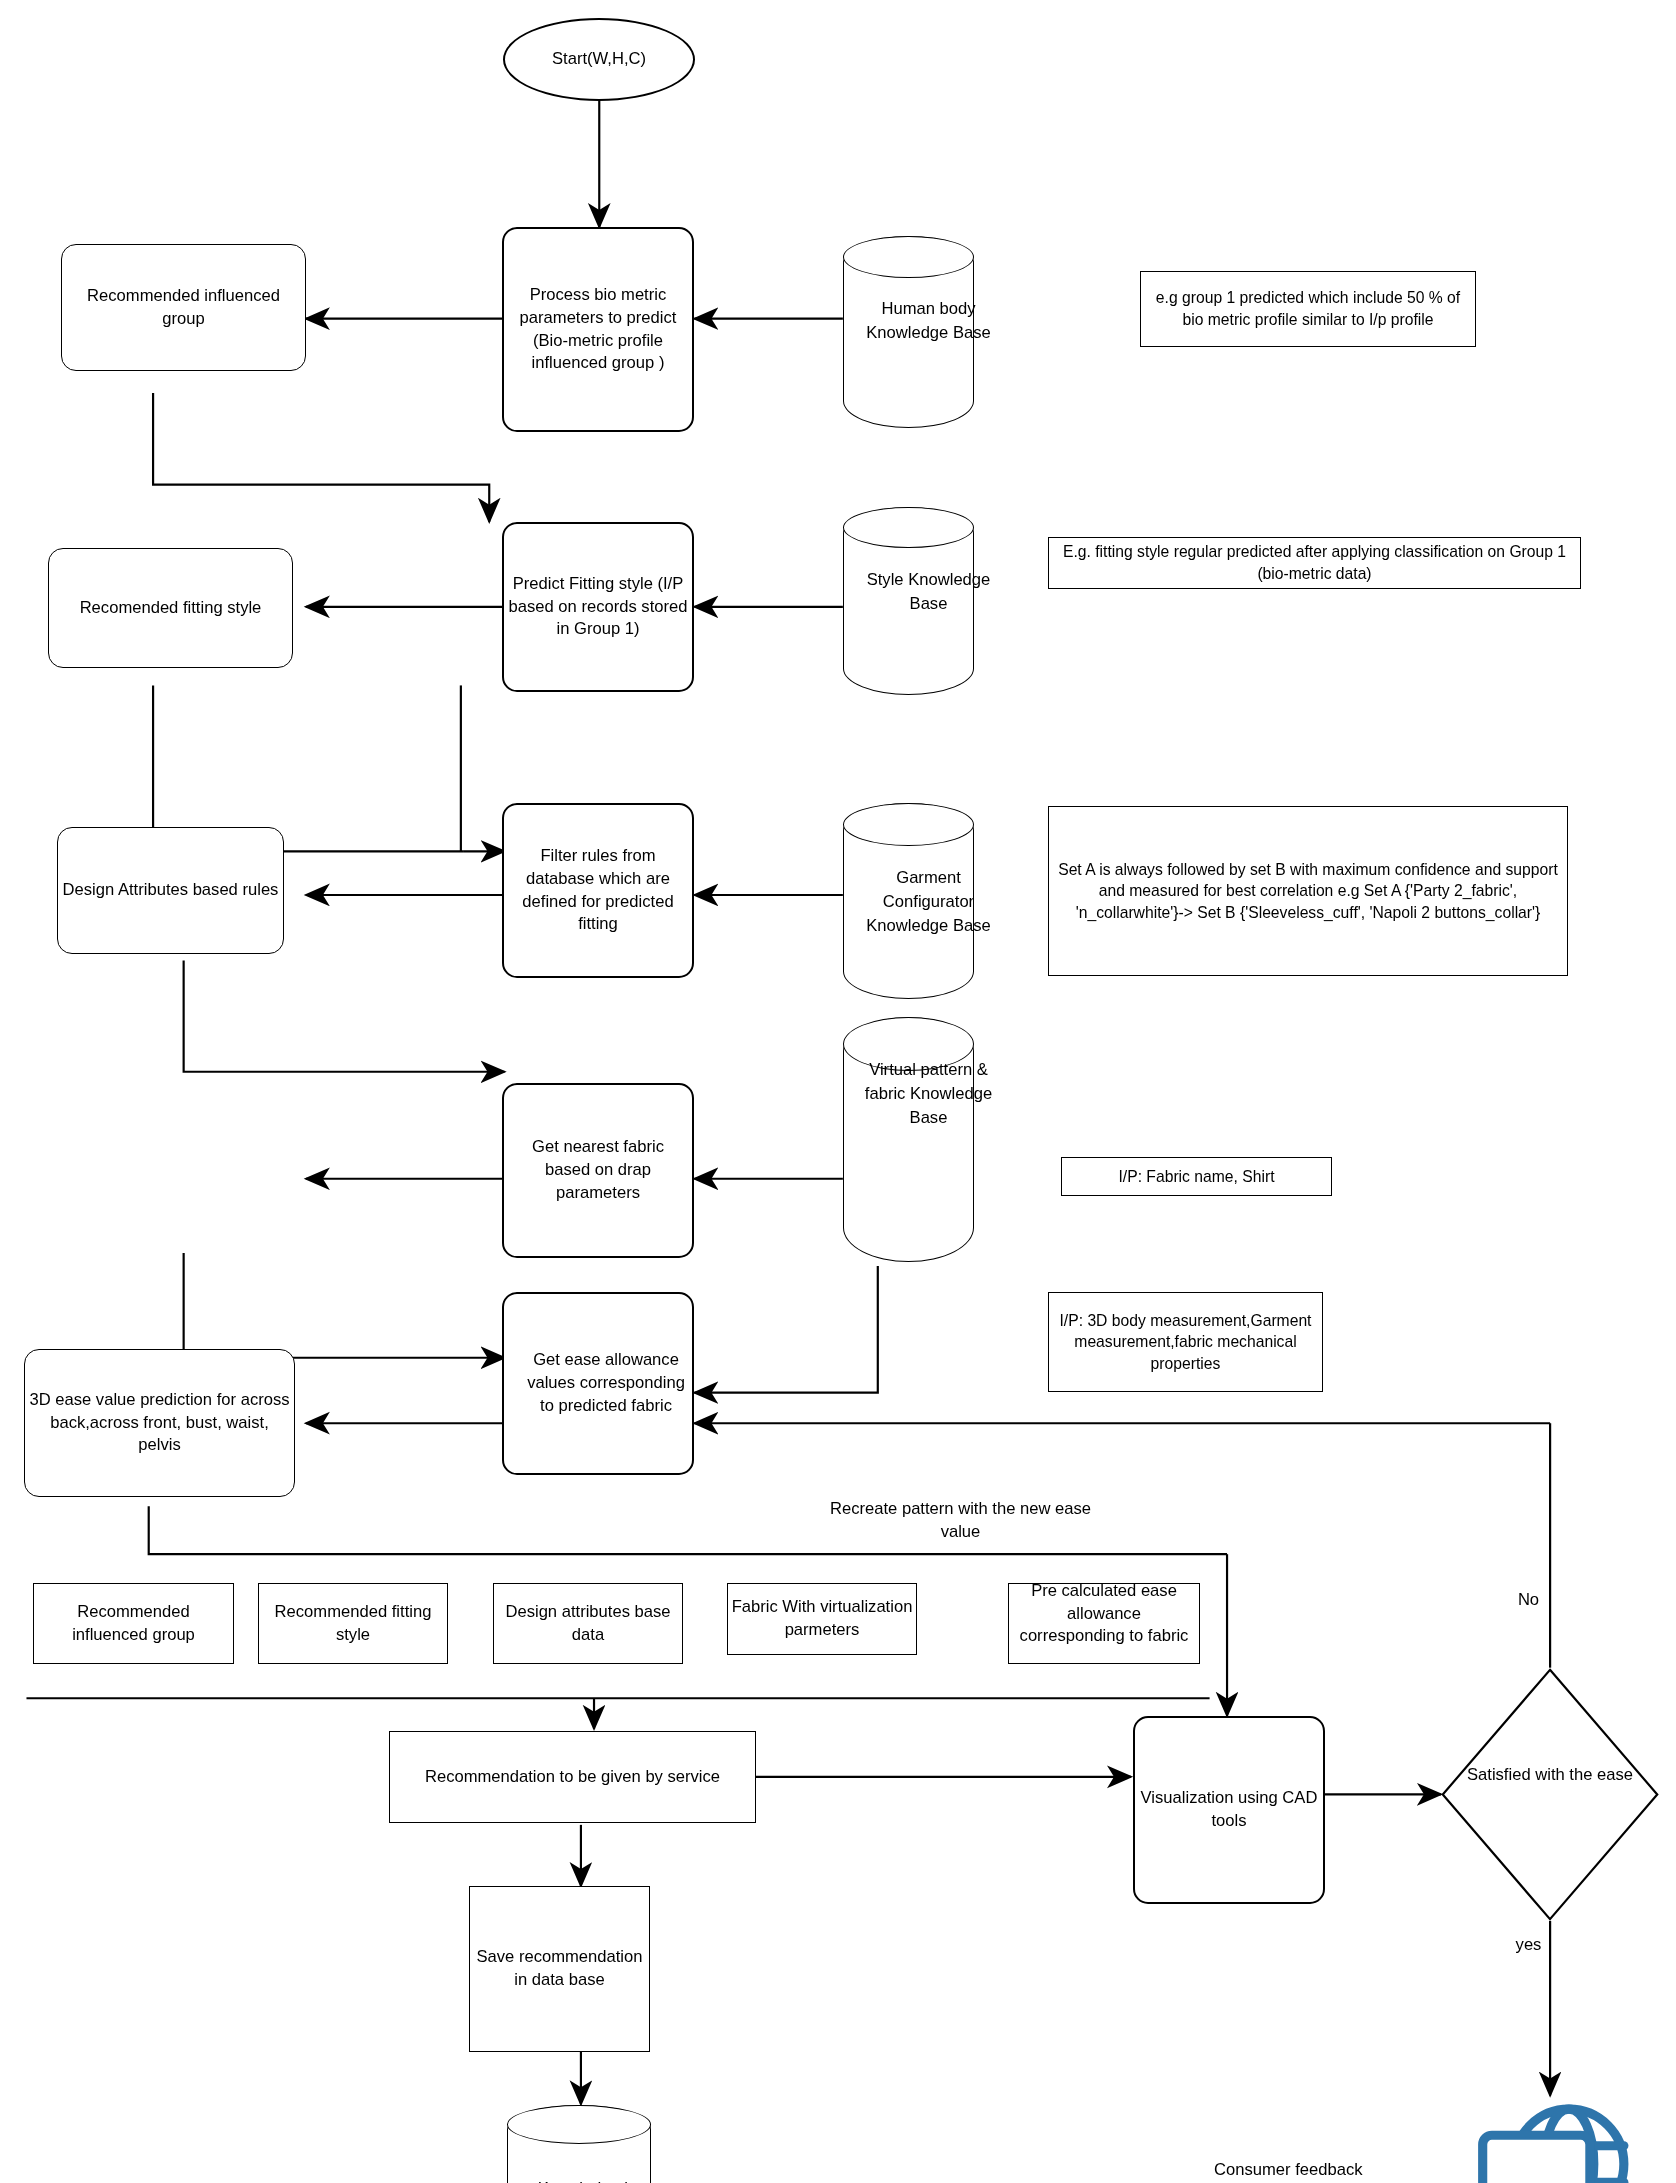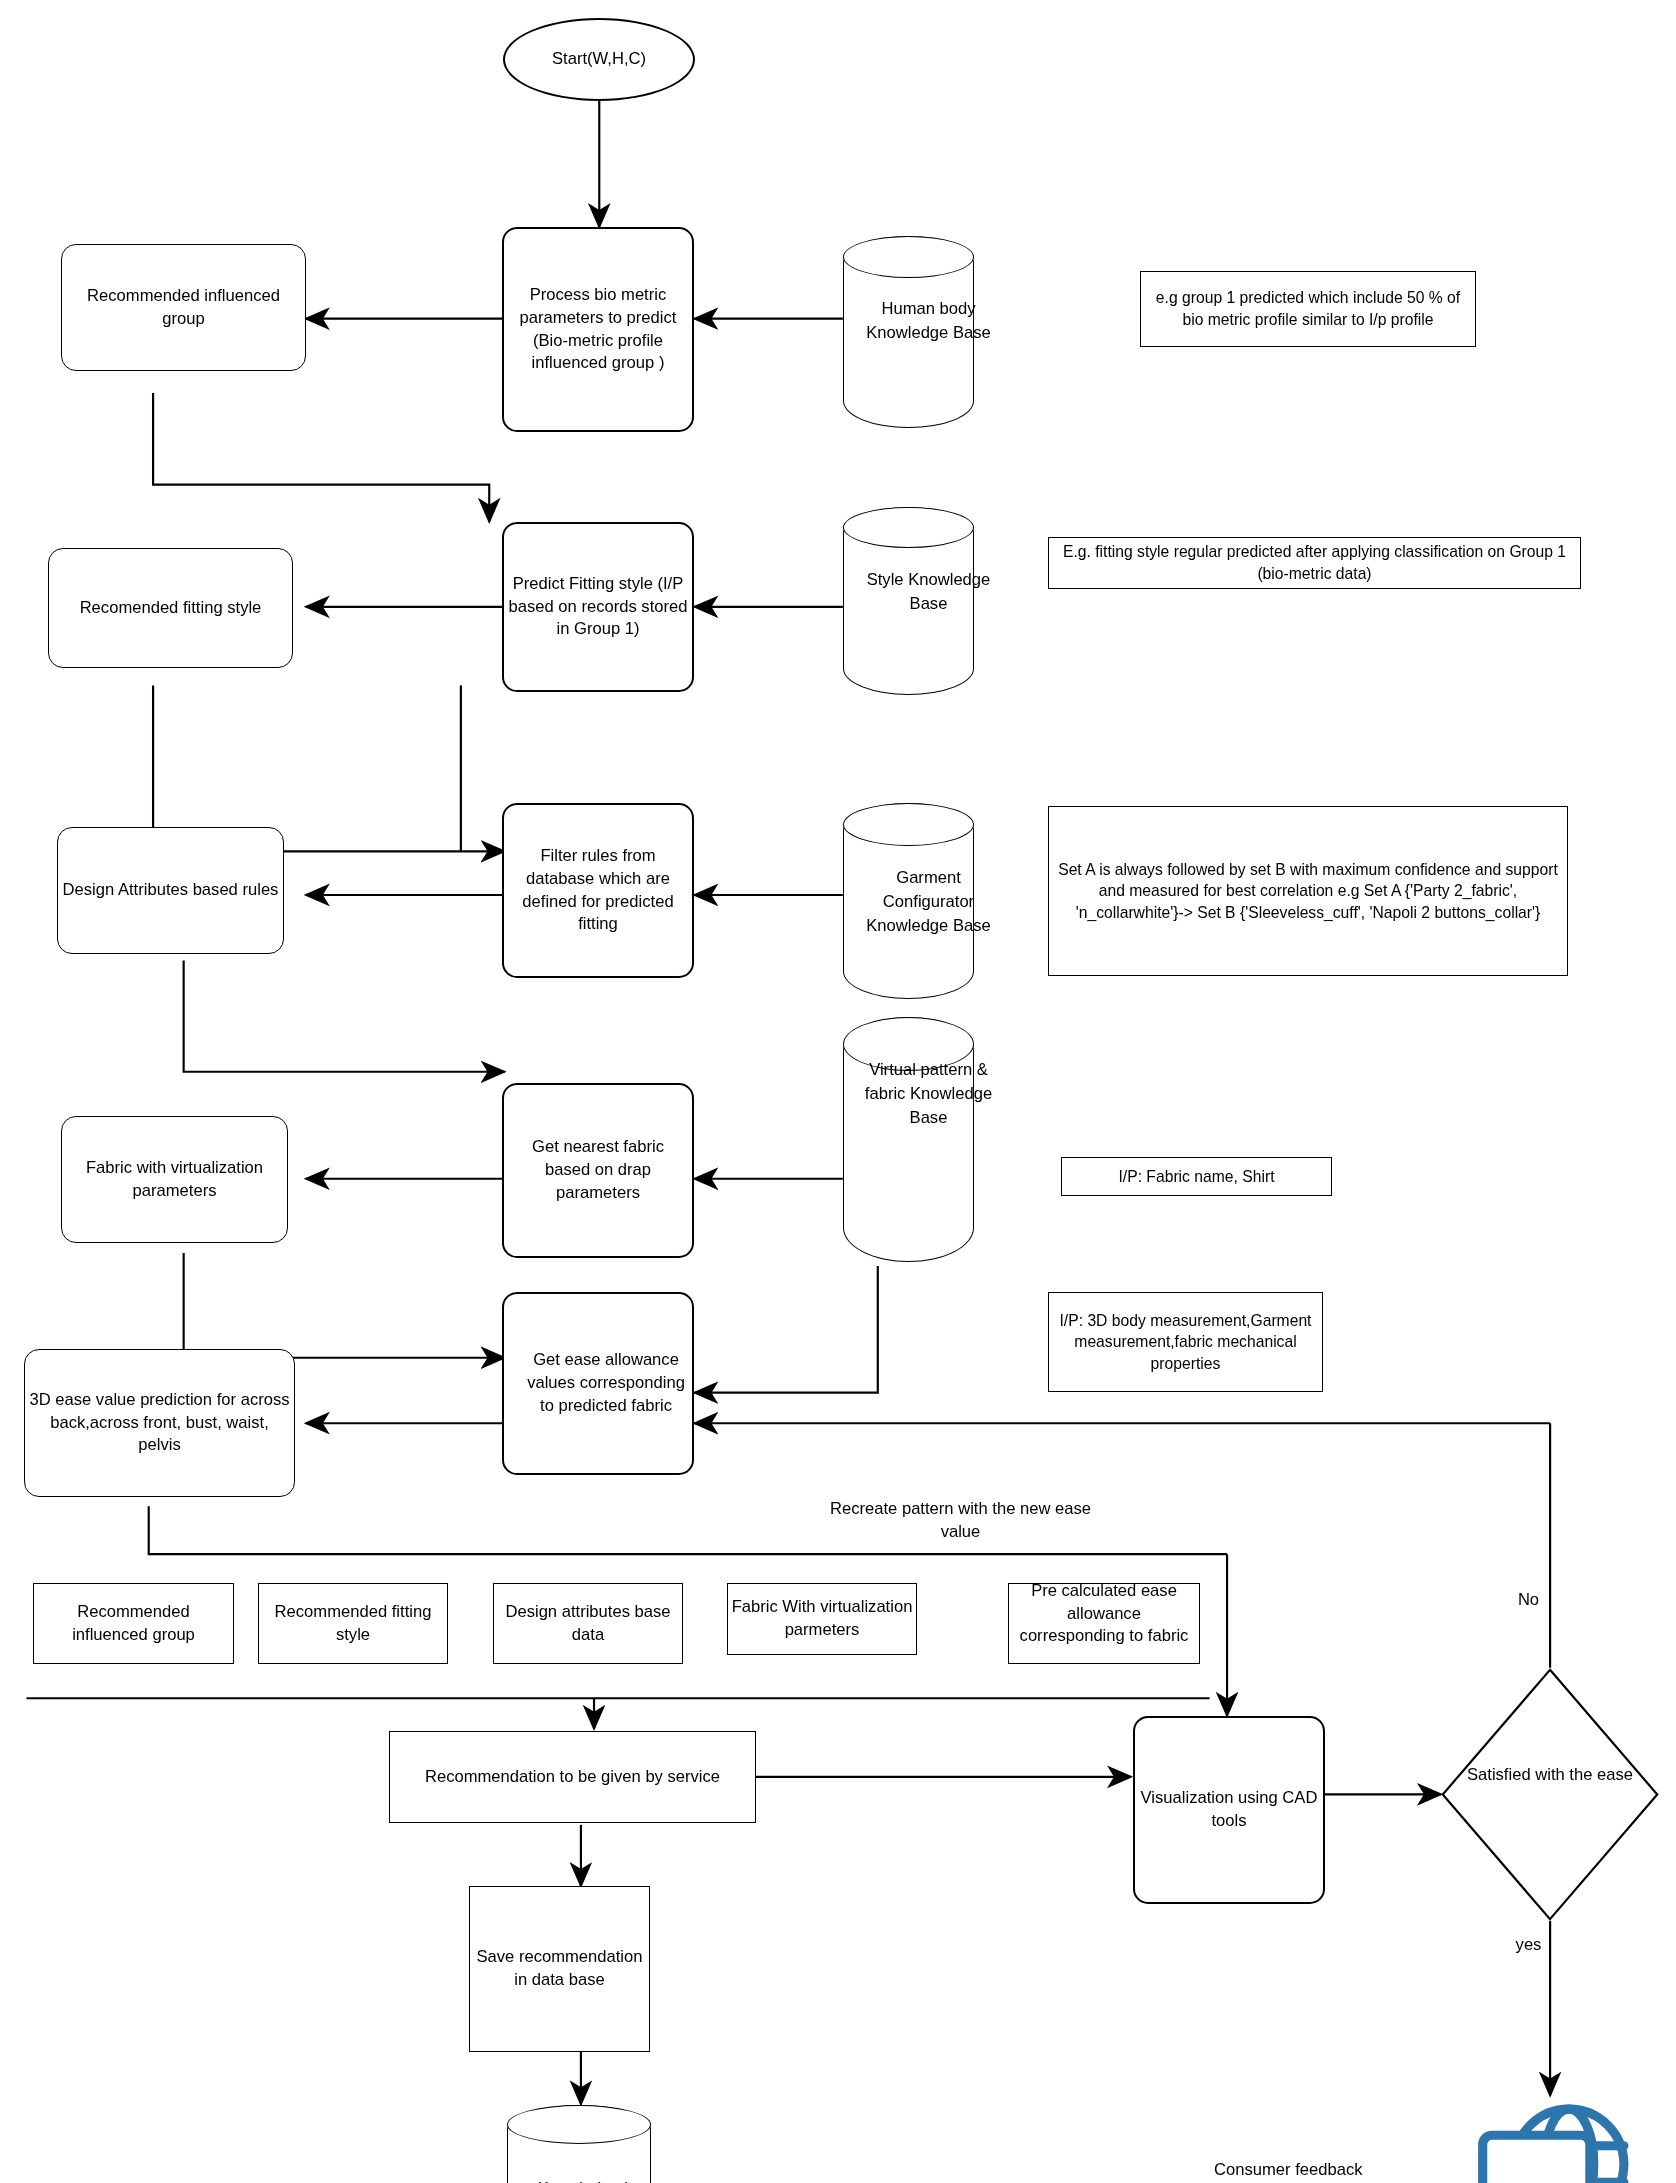--- a/index.html
+++ b/index.html
@@ -163,23 +163,20 @@
   </div>
 
   <div class="node note" style="left:1048px;top:806px;width:520px;height:170px;">
     <span>Set A is always followed by set B with maximum confidence and support and  measured for best correlation  e.g Set A {'Party 2_fabric', 'n_collarwhite'}-&gt; Set B {'Sleeveless_cuff', 'Napoli 2 buttons_collar'}</span>
   </div>
 
   <div class="node rrect" style="left:502px;top:1083px;width:192px;height:175px;">
     <span>Get nearest fabric based on drap parameters</span>
   </div>
 
-  <div class="node rrect-thin" style="left:61px;top:1116px;width:227px;height:127px;">
-    <span>Fabric with virtualization parameters</span>
-  </div>
 
   <div class="cyl" style="left:843px;top:1017px;width:131px;height:245px;">
     <div class="body"></div>
     <div class="top"></div>
     <div class="label" style="top:41px;">Virtual pattern &amp; fabric Knowledge Base</div>
   </div>
 
   <div class="node note" style="left:1061px;top:1157px;width:271px;height:39px;">
     <span>I/P: Fabric name, Shirt</span>
   </div>

